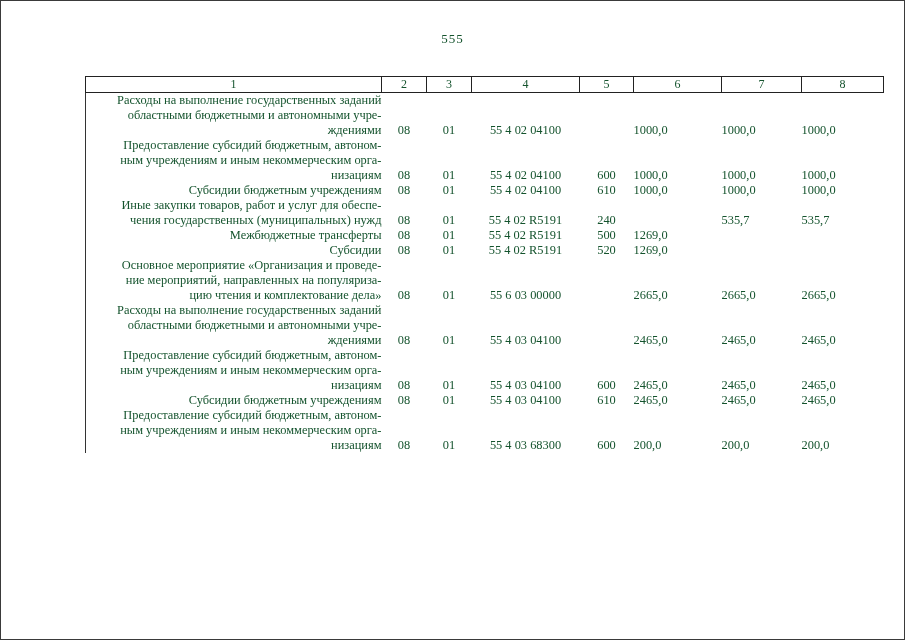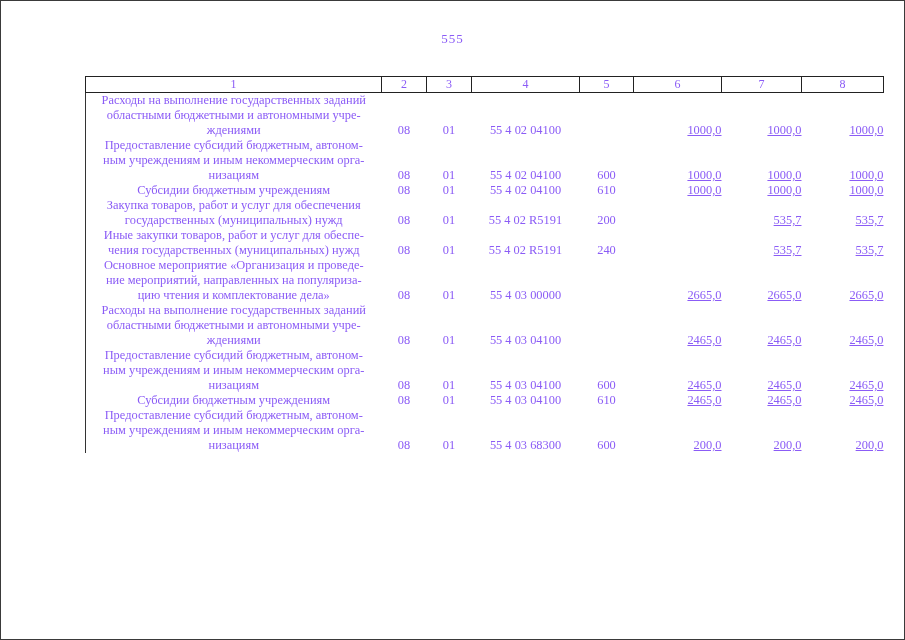--- a/index.html
+++ b/index.html
@@ -4,21 +4,21 @@
 <style>
   html, body { margin: 0; padding: 0; background: #e8e8e8; }
   .page {
     position: relative;
     width: 905px;
     height: 640px;
     background: #ffffff;
     border: 1px solid #3a3a3a;
     box-sizing: border-box;
     font-family: "Liberation Serif", "DejaVu Serif", serif;
-    color: #8b5cf6;
+    color: #14532d;
     overflow: hidden;
   }
   .page-number {
     position: absolute;
     top: 30px;
     left: 0;
     right: 0;
     text-align: center;
     font-size: 13px;
     letter-spacing: 1px;
@@ -40,26 +40,26 @@
     padding: 0;
     height: 15px;
     font-size: 12px;
   }
   table.budget td {
     padding: 0;
     vertical-align: bottom;
   }
   td.name-cell {
     white-space: pre-line;
-    text-align: center;
+    text-align: right;
     padding: 0 8px 0 2px;
     border-left: 1px solid #333;
   }
   td.col { text-align: center; }
-  td.c6, td.c7, td.c8 { text-align: right; text-decoration: underline; }
+  td.c6, td.c7, td.c8 { text-align: left; }
   td.c6 { padding-right: 4px; }
   td.c7 { padding-right: 5px; }
   td.c8 { padding-right: 13px; }
 </style>
 </head>
 <body>
 
 <div class="page">
 
   <div class="page-number">555</div>
@@ -116,48 +116,57 @@
           <td class="name-cell">Субсидии бюджетным учреждениям</td>
           <td class="col c2">08</td>
           <td class="col c3">01</td>
           <td class="col c4">55 4 02 04100</td>
           <td class="col c5">610</td>
           <td class="col c6">1000,0</td>
           <td class="col c7">1000,0</td>
           <td class="col c8">1000,0</td>
         </tr>
         <tr>
-          <td class="name-cell">Закупка товаров, работ и услуг для обеспечения
-государственных (муниципальных) нужд</td>
-          <td class="col c2">08</td>
-          <td class="col c3">01</td>
-          <td class="col c4">55 4 02 R5191</td>
-          <td class="col c5">200</td>
-          <td class="col c6"></td>
-          <td class="col c7">535,7</td>
-          <td class="col c8">535,7</td>
-        </tr>
-        <tr>
           <td class="name-cell">Иные закупки товаров, работ и услуг для обеспе-
 чения государственных (муниципальных) нужд</td>
           <td class="col c2">08</td>
           <td class="col c3">01</td>
           <td class="col c4">55 4 02 R5191</td>
           <td class="col c5">240</td>
           <td class="col c6"></td>
           <td class="col c7">535,7</td>
           <td class="col c8">535,7</td>
         </tr>
         <tr>
+          <td class="name-cell">Межбюджетные трансферты</td>
+          <td class="col c2">08</td>
+          <td class="col c3">01</td>
+          <td class="col c4">55 4 02 R5191</td>
+          <td class="col c5">500</td>
+          <td class="col c6">1269,0</td>
+          <td class="col c7"></td>
+          <td class="col c8"></td>
+        </tr>
+        <tr>
+          <td class="name-cell">Субсидии</td>
+          <td class="col c2">08</td>
+          <td class="col c3">01</td>
+          <td class="col c4">55 4 02 R5191</td>
+          <td class="col c5">520</td>
+          <td class="col c6">1269,0</td>
+          <td class="col c7"></td>
+          <td class="col c8"></td>
+        </tr>
+        <tr>
           <td class="name-cell">Основное мероприятие «Организация и проведе-
 ние мероприятий, направленных на популяриза-
 цию чтения и комплектование дела»</td>
           <td class="col c2">08</td>
           <td class="col c3">01</td>
-          <td class="col c4">55 4 03 00000</td>
+          <td class="col c4">55 6 03 00000</td>
           <td class="col c5"></td>
           <td class="col c6">2665,0</td>
           <td class="col c7">2665,0</td>
           <td class="col c8">2665,0</td>
         </tr>
         <tr>
           <td class="name-cell">Расходы на выполнение государственных заданий
 областными бюджетными и автономными учре-
 ждениями</td>
           <td class="col c2">08</td>

